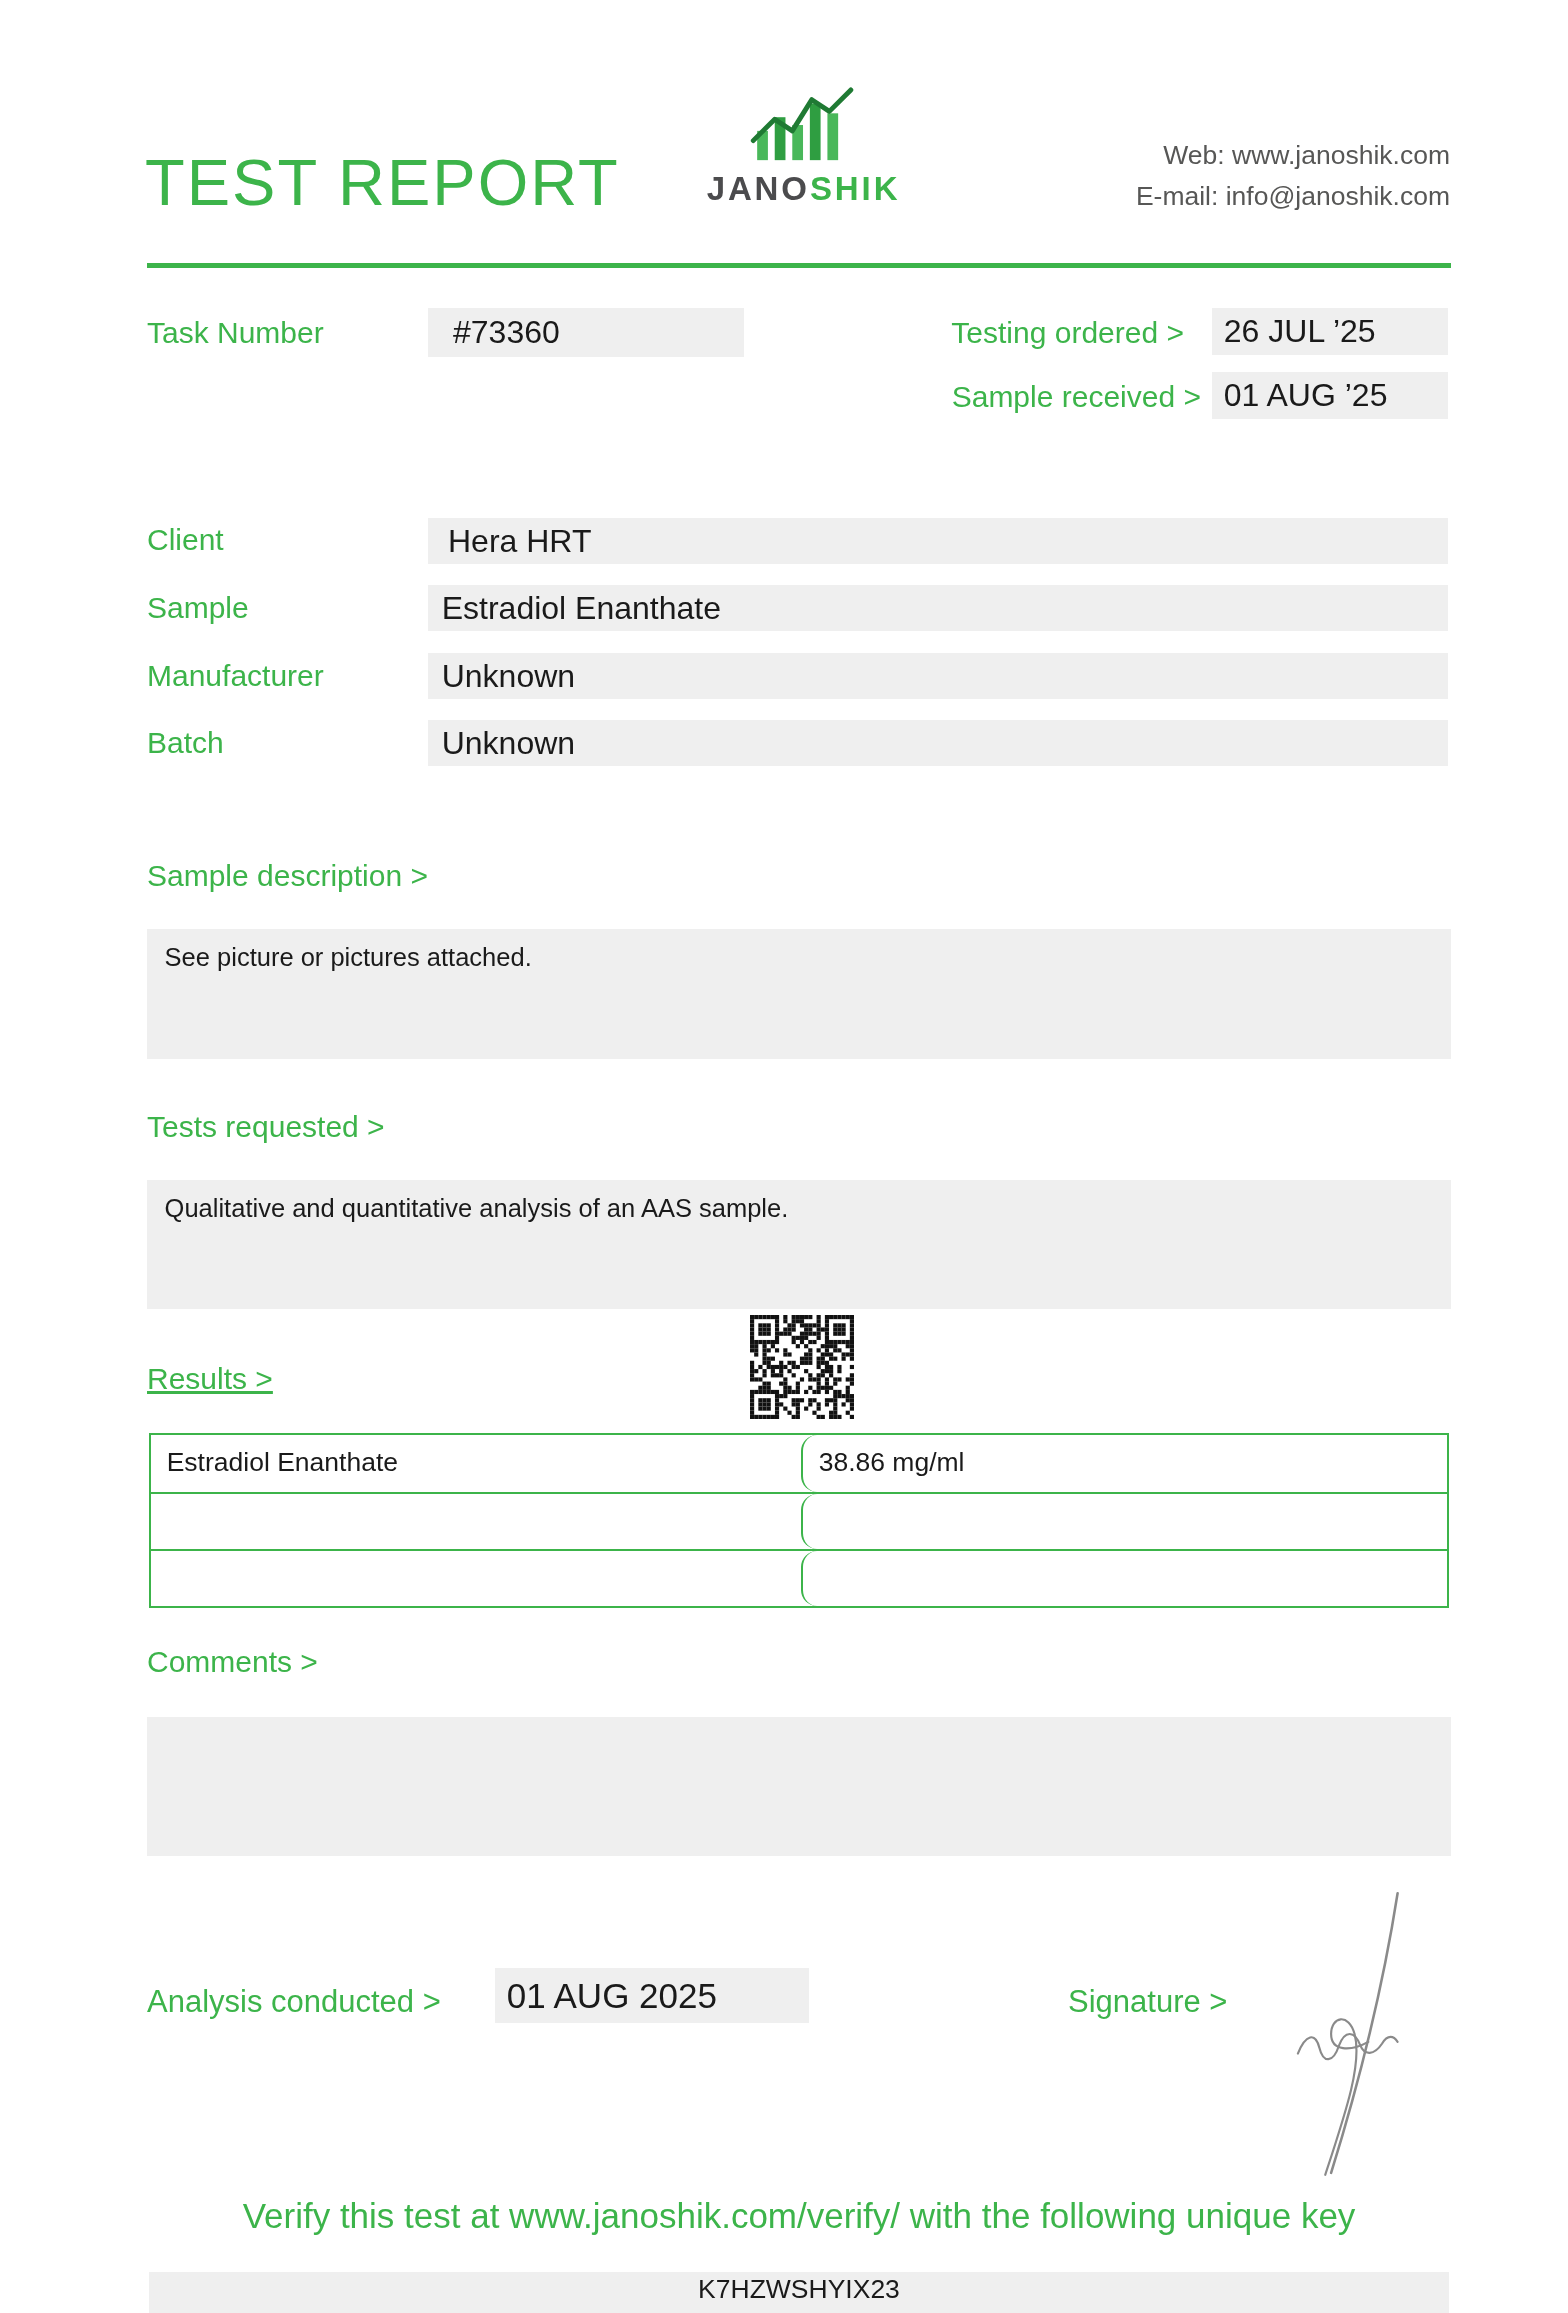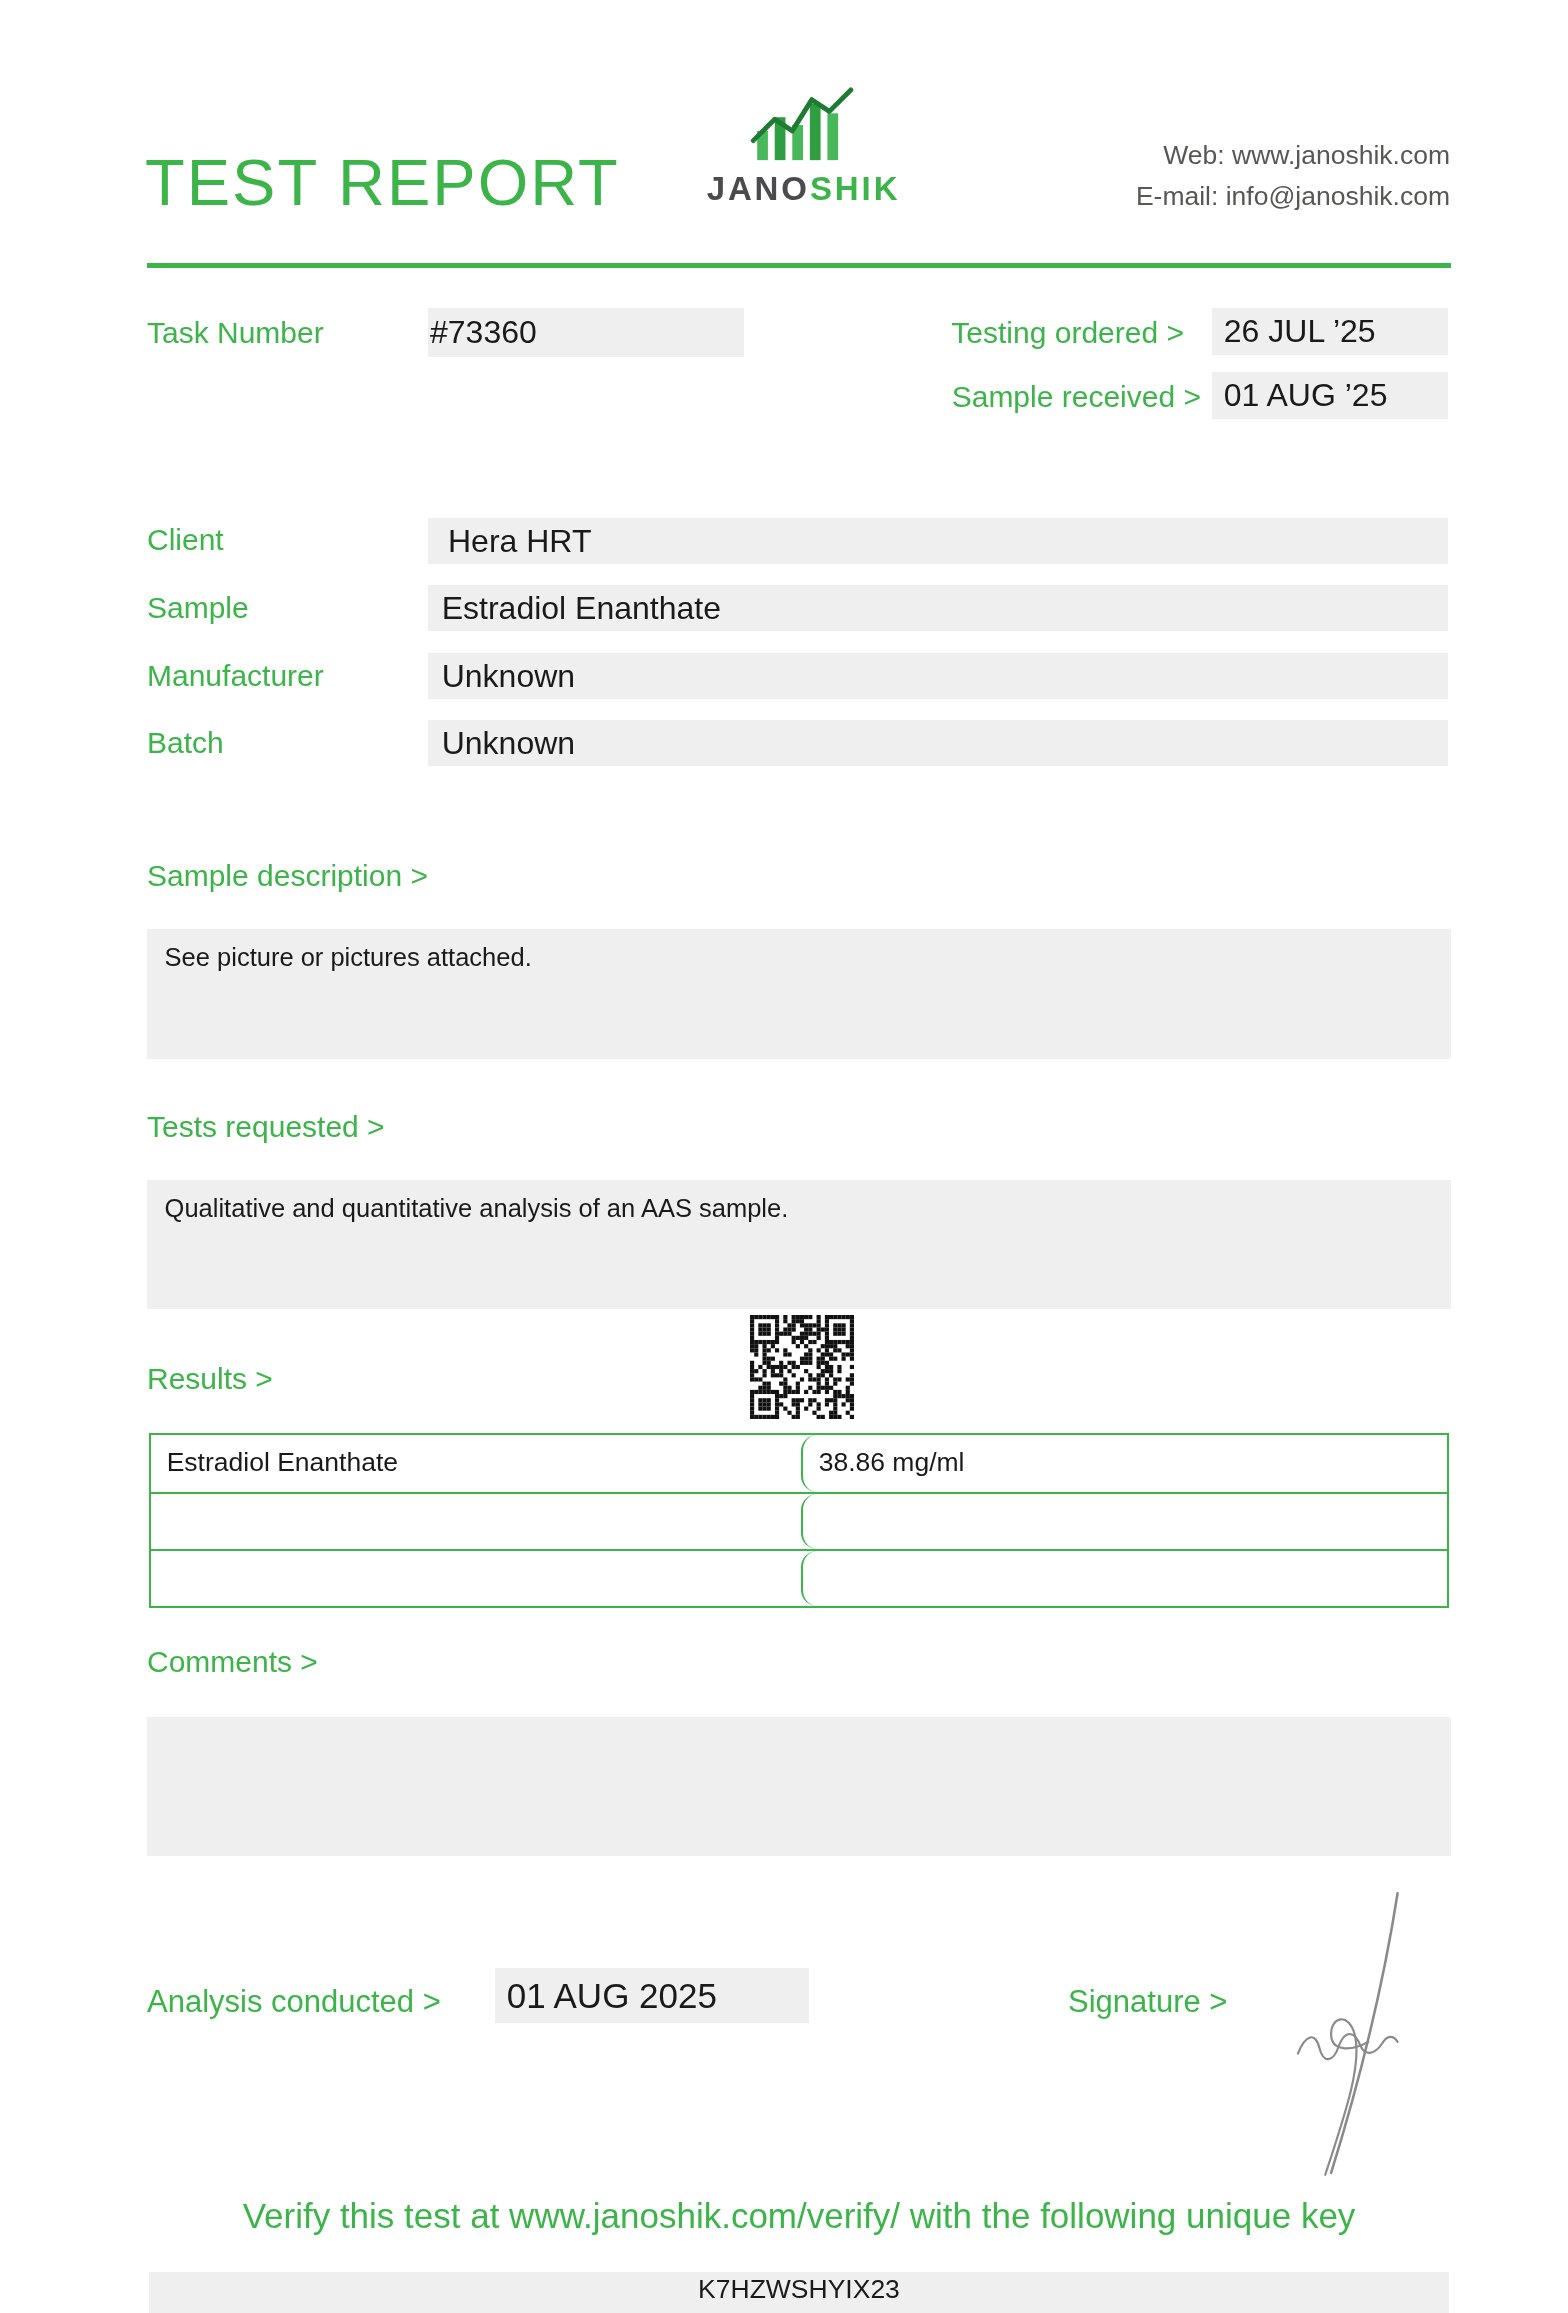--- a/index.html
+++ b/index.html
@@ -34,21 +34,21 @@
     text-align:right;font-size:26.5px;line-height:41px;color:var(--gray);
   }
   .header-rule{position:absolute;left:147px;top:263px;width:1304px;height:4.9px;background:var(--green);}
   
   .field-label{position:absolute;color:var(--green);font-size:30px;white-space:nowrap;}
   .value-box{
     position:absolute;background:var(--box);color:var(--dark);
     font-size:32px;white-space:nowrap;overflow:hidden;
   }
   .lbl-task{left:147px;top:316px;}
-  .val-task{left:428px;top:308px;width:316px;height:49px;line-height:49px;padding-left:2px;font-weight:500;}
+  .val-task{left:428px;top:308px;width:316px;height:49px;line-height:49px;padding-left:25px;font-weight:500;}
   .lbl-ordered{left:890px;top:316px;width:294px;text-align:right;}
   .val-ordered{left:1212px;top:308px;width:236px;height:47px;line-height:47px;padding-left:11.8px;}
   .lbl-received{left:887px;top:380px;width:314px;text-align:right;}
   .val-received{left:1212px;top:372px;width:236px;height:47px;line-height:47px;padding-left:11.8px;}
   
   .lbl-d0{left:147px;top:523px;}
   .lbl-d1{left:147px;top:591px;}
   .lbl-d2{left:147px;top:659px;}
   .lbl-d3{left:147px;top:726px;}
   .val-d{left:428px;width:1020px;height:46px;line-height:46px;padding-left:13.7px;}
@@ -59,21 +59,21 @@
   
   .sec-heading{position:absolute;color:var(--green);font-size:30px;white-space:nowrap;}
   .sec-box{
     position:absolute;left:147px;width:1304px;background:var(--box);
     font-size:25.5px;color:var(--dark);padding:13.7px 17.6px;
   }
   .hd-sample{left:147px;top:859px;}
   .box-sample{top:929px;height:130px;}
   .hd-tests{left:147px;top:1110px;}
   .box-tests{top:1180px;height:129px;}
-  .hd-results{left:147px;top:1362px;}
+  .hd-results{left:147px;top:1362px;text-decoration:underline;}
   .hd-comments{left:147px;top:1645px;}
   .box-comments{top:1717px;height:139px;}
   
   .qr{position:absolute;left:750px;top:1315px;width:104px;height:104px;}
   
   .results-table{
     position:absolute;left:149px;top:1433px;width:1300px;
     border:2px solid var(--green);background:#fff;
   }
   .rt-row{display:flex;height:57px;border-top:2px solid var(--green);}

